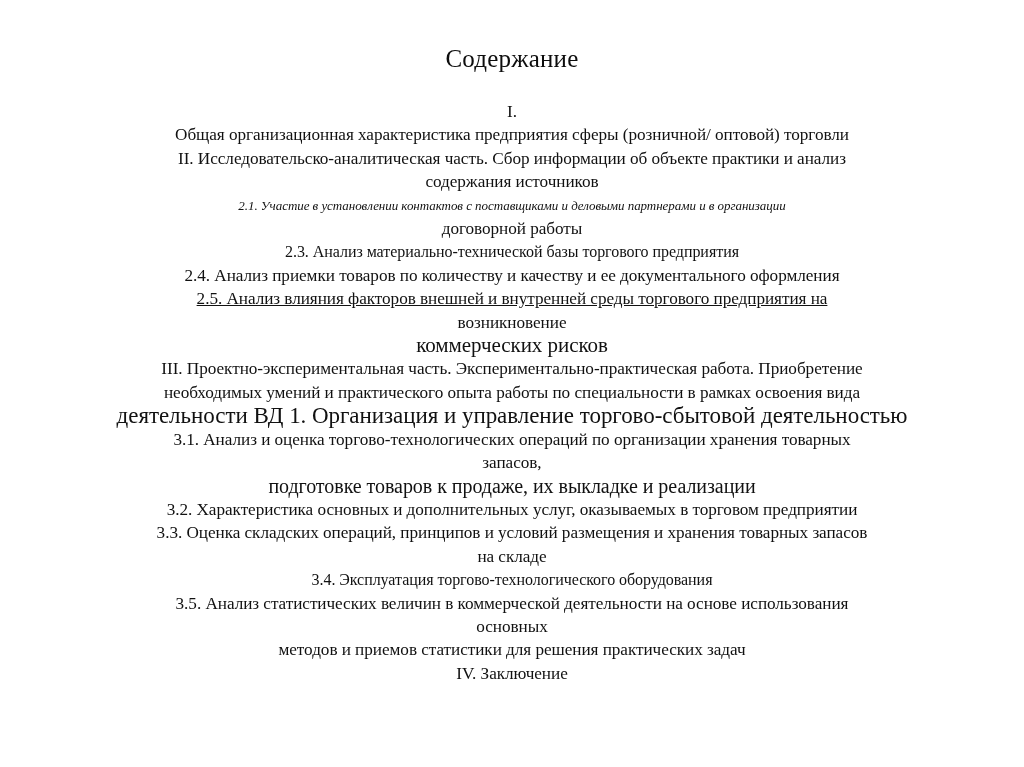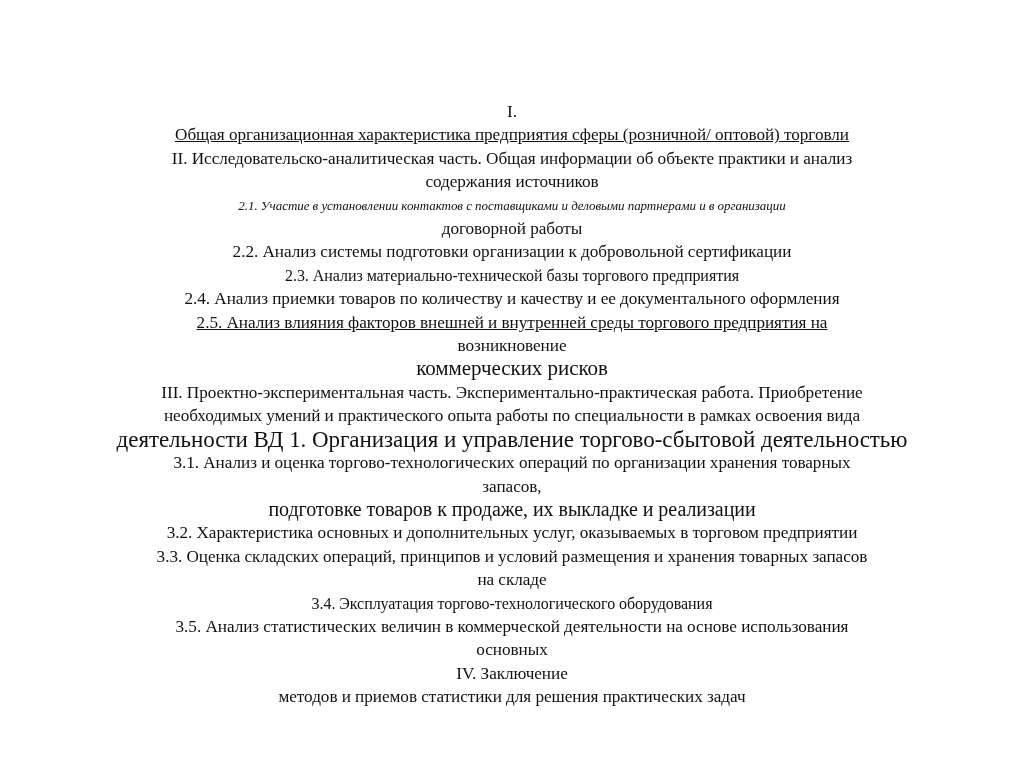--- a/index.html
+++ b/index.html
@@ -55,43 +55,43 @@
     text-align: center;
     white-space: nowrap;
     letter-spacing: -0.05px;
   }
 </style>
 </head>
 <body>
 
 <div id="page">
 
+  <h1 id="doc-title">Содержание</h1>
 
   <div id="toc">
     <span class="toc-line" style="font-size: 17.2px;">I.</span>
-    <span class="toc-line" style="font-size: 17.2px; text-decoration: underline;">Общая организационная характеристика предприятия сферы (розничной/ оптовой) торговли</span>
-    <span class="toc-line" style="font-size: 17.2px;">II. Исследовательско-аналитическая часть. Общая информации об объекте практики и анализ</span>
+    <span class="toc-line" style="font-size: 17.2px;">Общая организационная характеристика предприятия сферы (розничной/ оптовой) торговли</span>
+    <span class="toc-line" style="font-size: 17.2px;">II. Исследовательско-аналитическая часть. Сбор информации об объекте практики и анализ</span>
     <span class="toc-line" style="font-size: 17.2px;">содержания источников</span>
     <span class="toc-line" style="font-size: 13px; font-style: italic;">2.1. Участие в установлении контактов с поставщиками и деловыми партнерами и в организации</span>
     <span class="toc-line" style="font-size: 17.2px;">договорной работы</span>
-    <span class="toc-line" style="font-size: 17.2px;">2.2. Анализ системы подготовки организации к добровольной сертификации</span>
     <span class="toc-line" style="font-size: 16px;">2.3. Анализ материально-технической базы торгового предприятия</span>
     <span class="toc-line" style="font-size: 17.2px;">2.4. Анализ приемки товаров по количеству и качеству и ее документального оформления</span>
     <span class="toc-line" style="font-size: 17.2px; text-decoration: underline;">2.5. Анализ влияния факторов внешней и внутренней среды торгового предприятия на</span>
     <span class="toc-line" style="font-size: 17.2px;">возникновение</span>
     <span class="toc-line" style="font-size: 21px;">коммерческих рисков</span>
     <span class="toc-line" style="font-size: 17.2px;">III. Проектно-экспериментальная часть. Экспериментально-практическая работа. Приобретение</span>
     <span class="toc-line" style="font-size: 17.2px;">необходимых умений и практического опыта работы по специальности в рамках освоения вида</span>
     <span class="toc-line" style="font-size: 23px;">деятельности ВД 1. Организация и управление торгово-сбытовой деятельностью</span>
     <span class="toc-line" style="font-size: 17.2px;">3.1. Анализ и оценка торгово-технологических операций по организации хранения товарных</span>
     <span class="toc-line" style="font-size: 17.2px;">запасов,</span>
     <span class="toc-line" style="font-size: 20px;">подготовке товаров к продаже, их выкладке и реализации</span>
     <span class="toc-line" style="font-size: 17.2px;">3.2. Характеристика основных и дополнительных услуг, оказываемых в торговом предприятии</span>
     <span class="toc-line" style="font-size: 17.2px;">3.3. Оценка складских операций, принципов и условий размещения и хранения товарных запасов</span>
     <span class="toc-line" style="font-size: 17.2px;">на складе</span>
     <span class="toc-line" style="font-size: 16px;">3.4. Эксплуатация торгово-технологического оборудования</span>
     <span class="toc-line" style="font-size: 17.2px; text-align: center;">3.5. Анализ статистических величин в коммерческой деятельности на основе использования</span>
     <span class="toc-line" style="font-size: 17.2px;">основных</span>
+    <span class="toc-line" style="font-size: 17.2px;">методов и приемов статистики для решения практических задач</span>
     <span class="toc-line" style="font-size: 17.2px;">IV. Заключение</span>
-    <span class="toc-line" style="font-size: 17.2px;">методов и приемов статистики для решения практических задач</span>
   </div>
 
 </div>
 
 </body></html>

